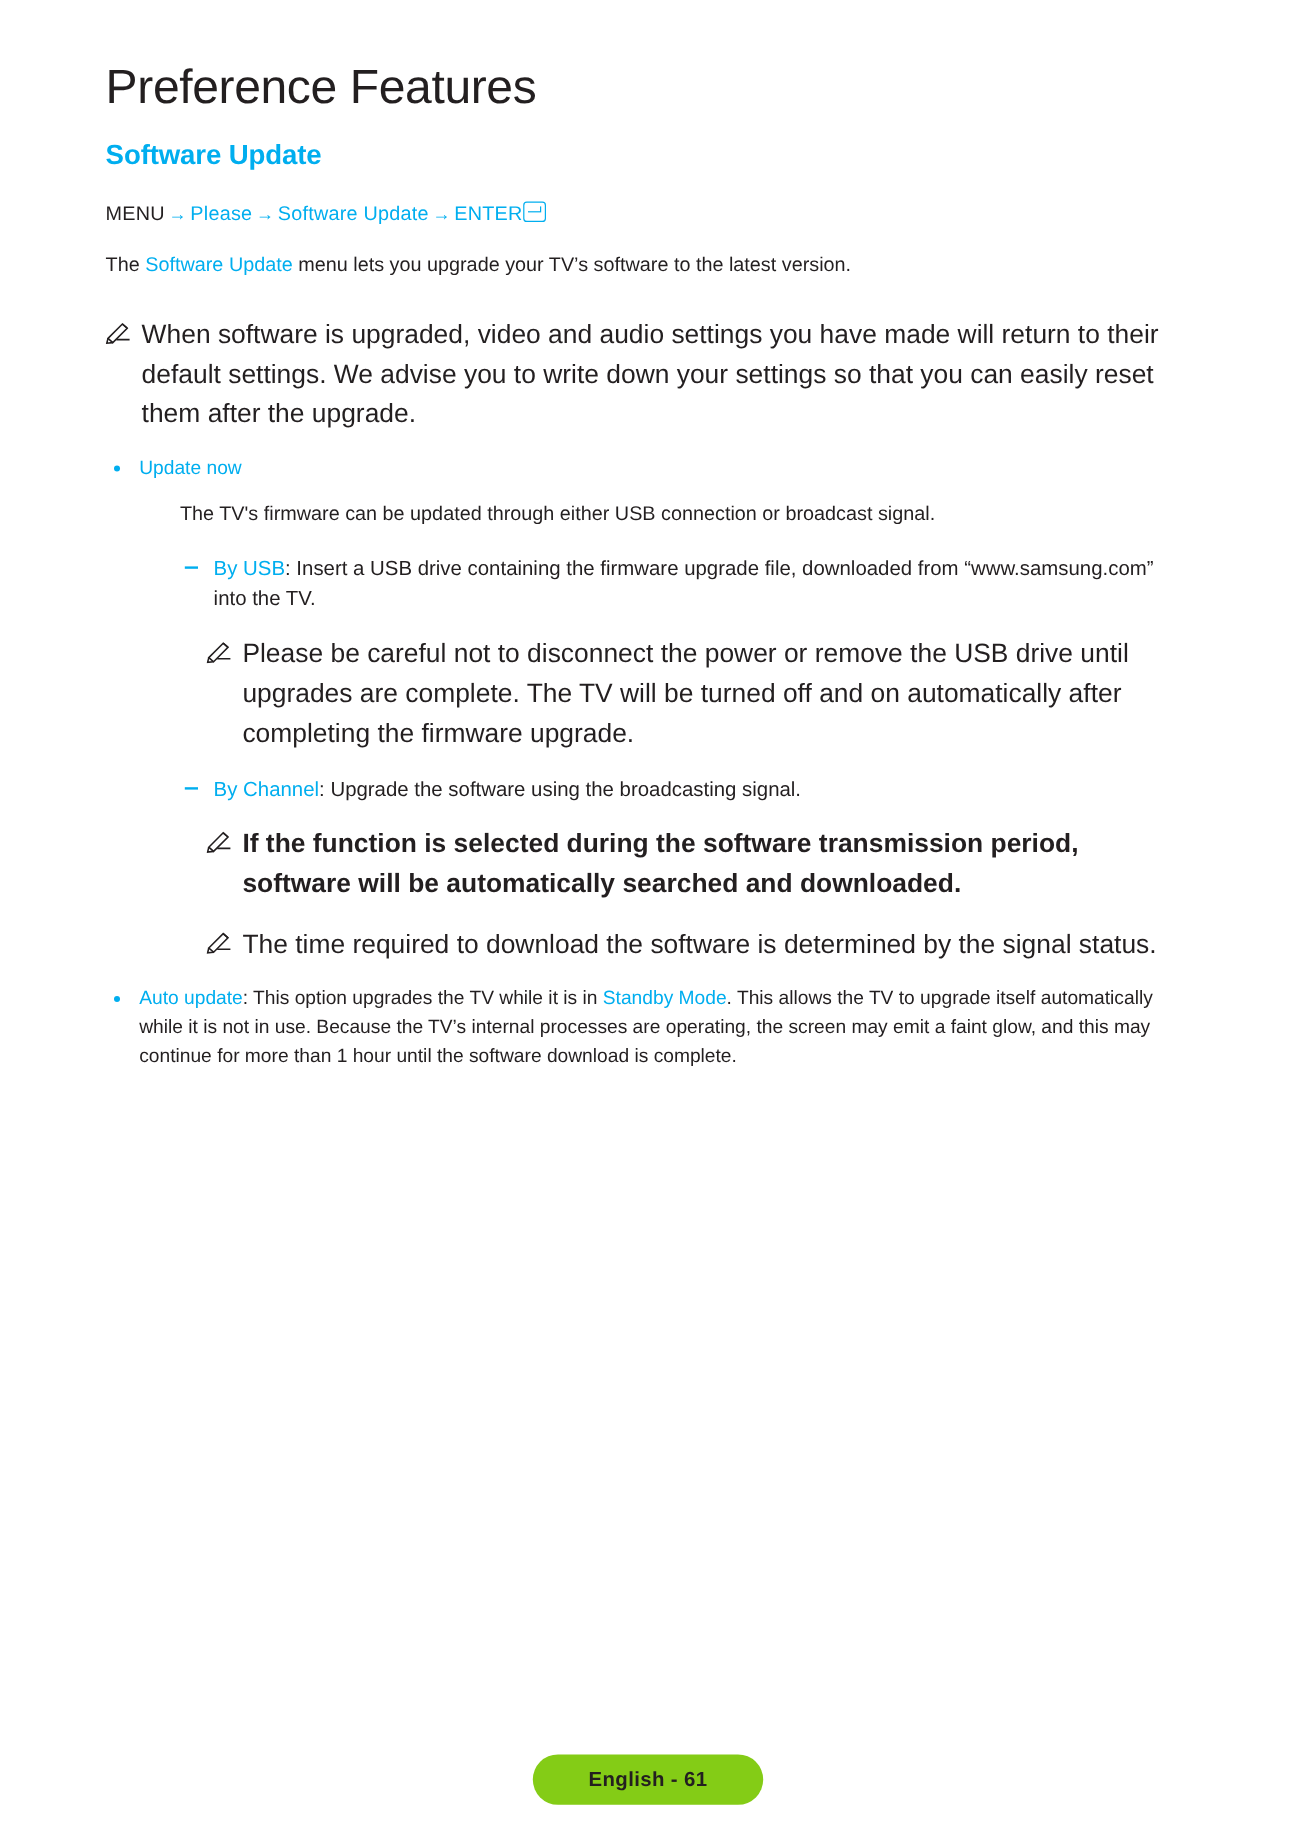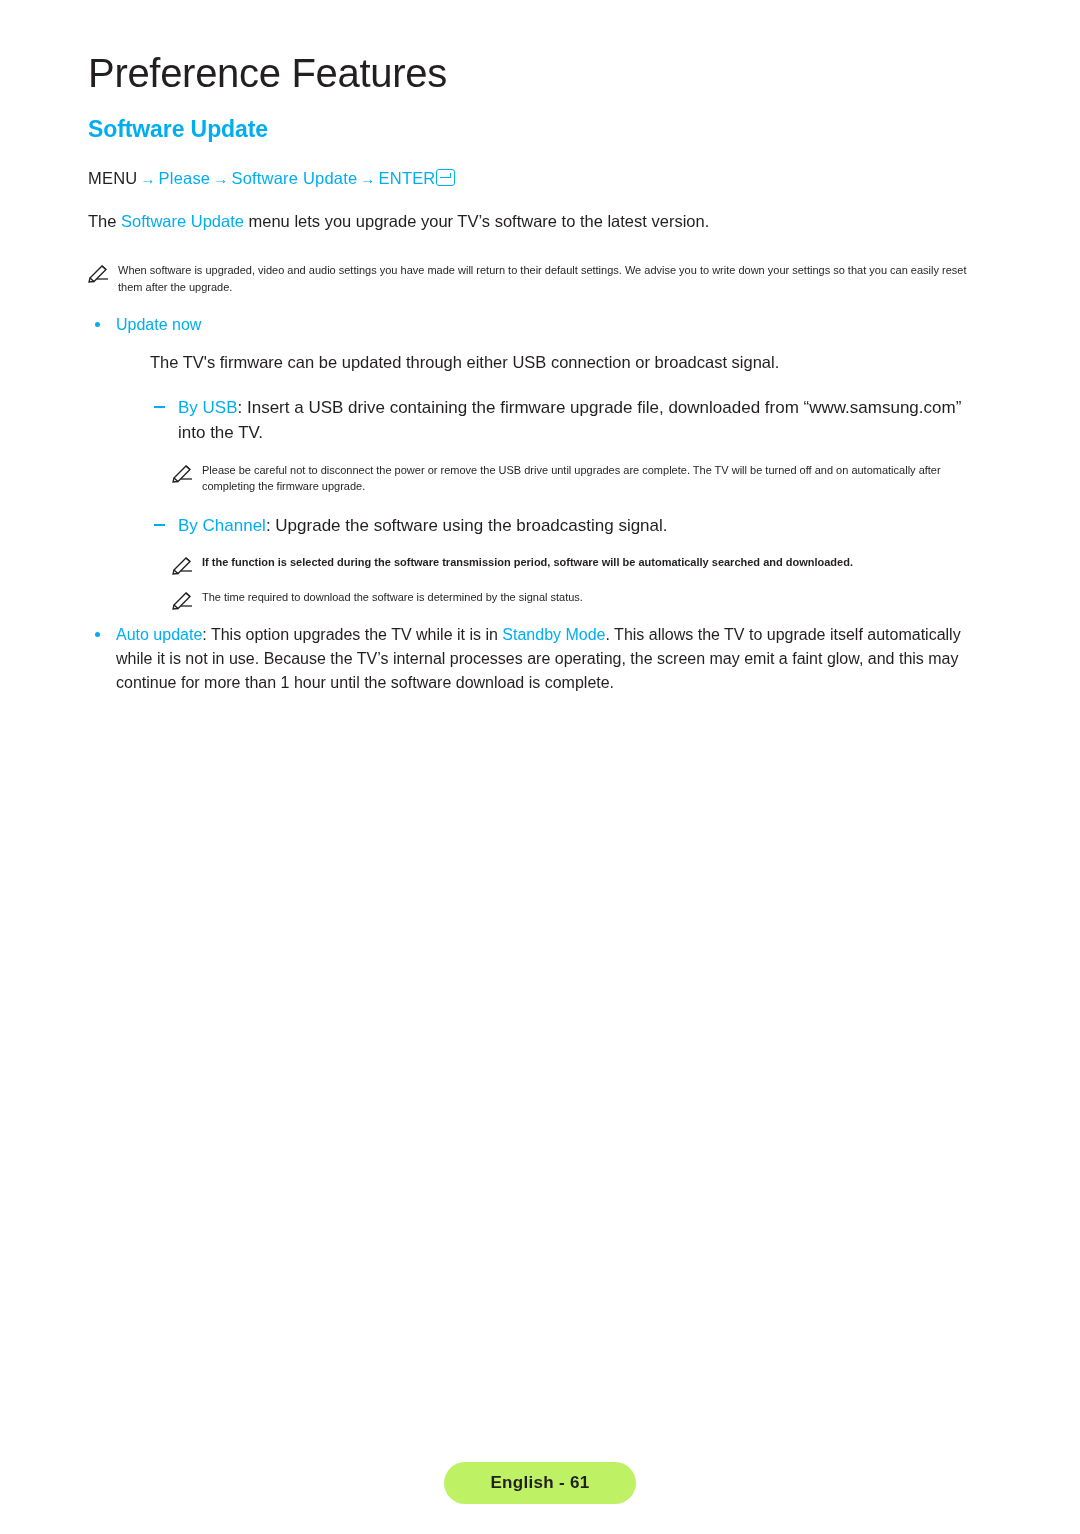--- a/index.html
+++ b/index.html
@@ -90,21 +90,21 @@
     color: #231f20;
     margin: 0 0 28px 0;
     line-height: 1.45;
   }
   .blue {
     color: #00aeef;
   }
   .note {
     position: relative;
     padding-left: 30px;
-    font-size: 11px;
+    font-size: 22px;
     line-height: 1.5;
     margin-bottom: 18px;
   }
   .note .pen {
     position: absolute;
     left: 0;
     top: 1px;
     width: 22px;
     height: 20px;
     color: #231f20;
@@ -145,21 +145,21 @@
   }
   .footer {
     position: absolute;
     left: 0;
     right: 0;
     bottom: 30px;
     display: flex;
     justify-content: center;
   }
   .footer-pill {
-    background: #bef264;
+    background: #84cc16;
     border-radius: 22px;
     padding: 11px 46px;
     font-size: 17px;
     font-weight: bold;
     color: #231f20;
     letter-spacing: 0.3px;
   }
 </style>
 </head>
 <body>

